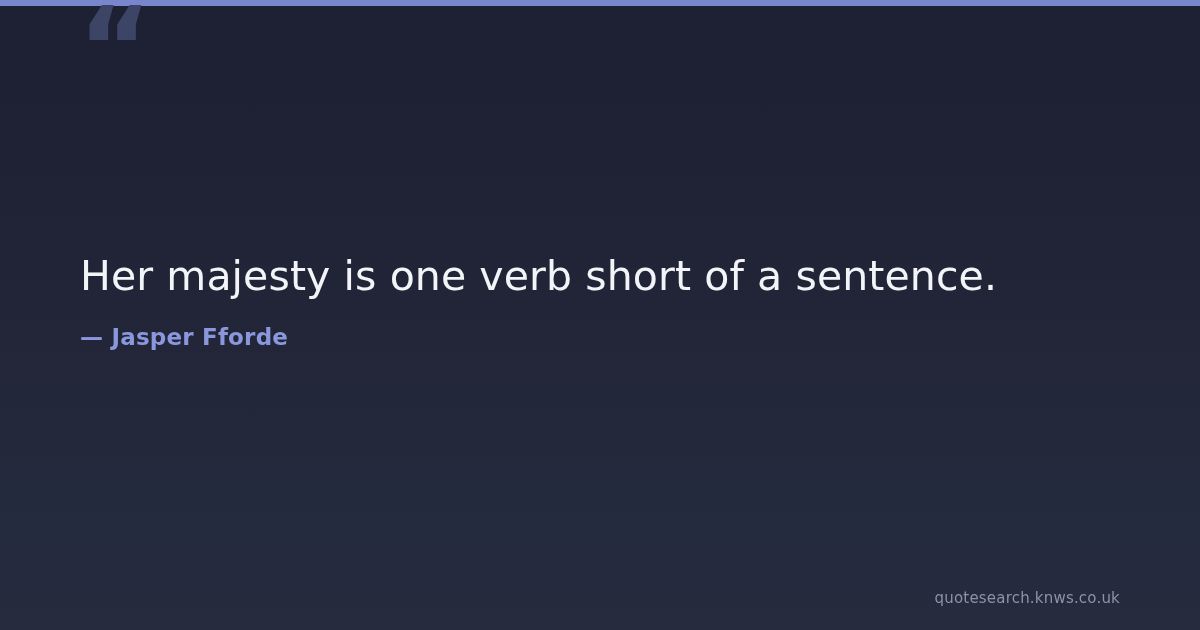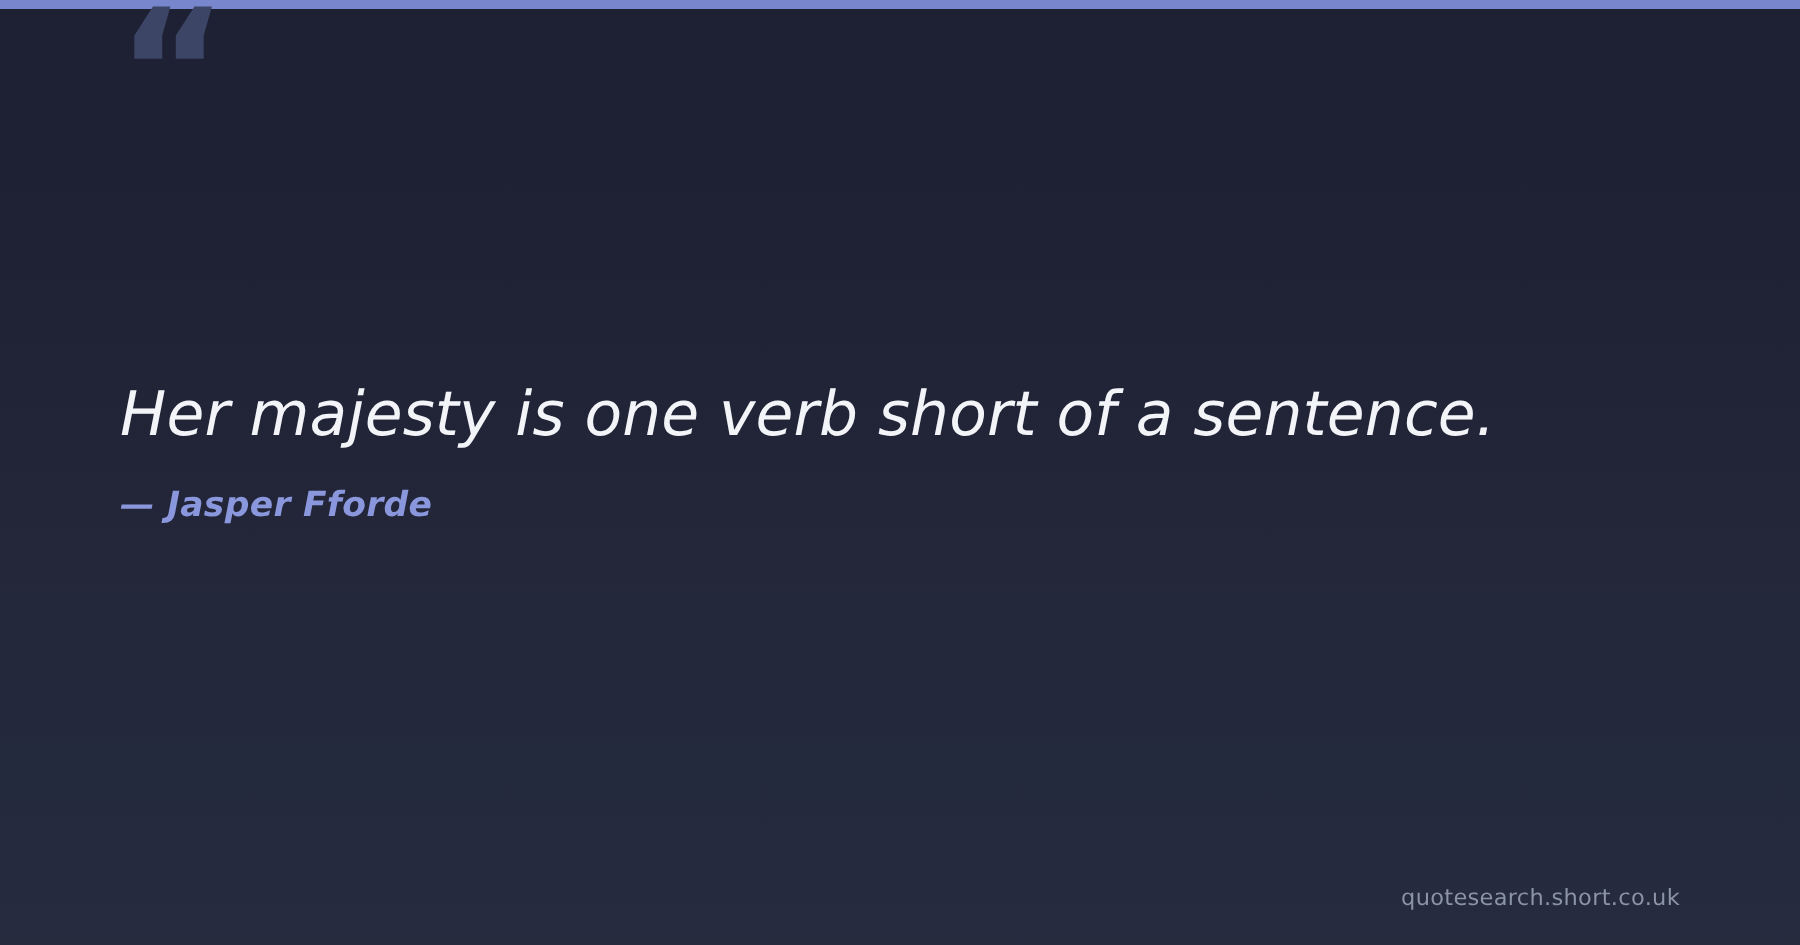--- a/index.html
+++ b/index.html
@@ -49,21 +49,20 @@
     color: #3c4566;
     letter-spacing: -2px;
     user-select: none;
   }
 
   .content-block {
     position: absolute;
     left: 80px;
     right: 80px;
     top: 250px;
-    font-style: italic;
   }
 
   .quote-text {
     margin: 0;
     font-family: "DejaVu Sans", sans-serif;
     font-size: 41px;
     font-weight: 400;
     line-height: 1.28;
     color: #f2f4f8;
     letter-spacing: 0.1px;
@@ -113,15 +112,15 @@
 
   <div class="content-block">
     <p class="quote-text">Her majesty is one verb short of a sentence.</p>
 
     <p class="quote-author">
       <span class="author-dash">—</span>
       <span class="author-name">Jasper Fforde</span>
     </p>
   </div>
 
-  <div class="site-watermark">quotesearch.short.co.uk</div>
+  <div class="site-watermark">quotesearch.knws.co.uk</div>
 
 </div>
 
 </body></html>

